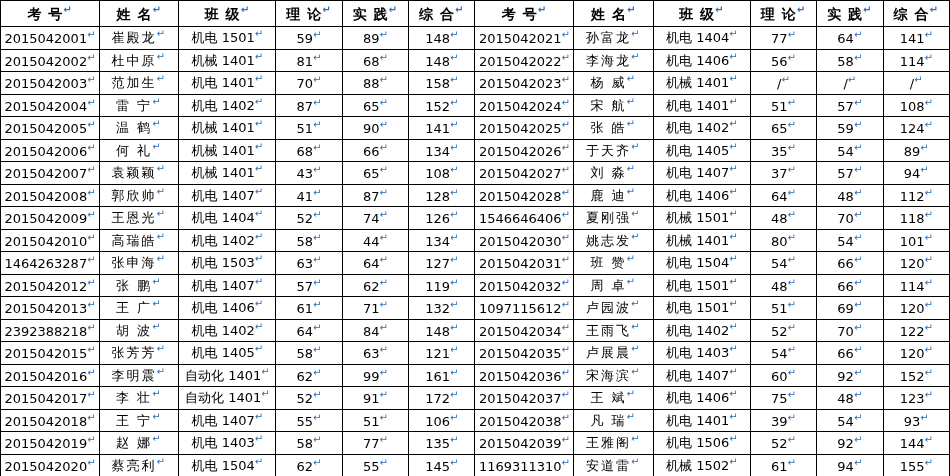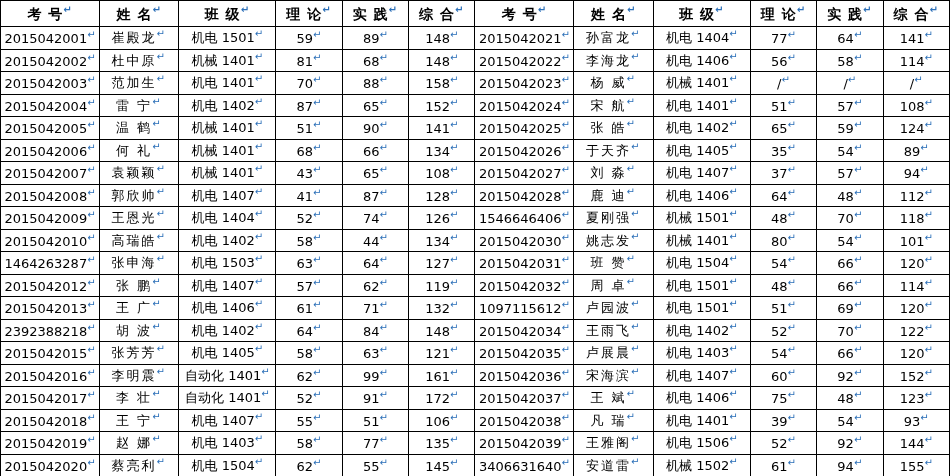--- a/index.html
+++ b/index.html
@@ -325,21 +325,21 @@
         <td class="c-score cjk"><span>92</span><span class="mark">↵</span></td>
         <td class="c-score cjk"><span>144</span><span class="mark">↵</span></td>
       </tr>
       <tr>
         <td class="c-id cjk"><span>2015042020</span><span class="mark">↵</span></td>
         <td class="c-name cjk"><span>蔡亮利</span><span class="mark">↵</span></td>
         <td class="c-class cjk"><span>机电 1504</span><span class="mark">↵</span></td>
         <td class="c-score cjk"><span>62</span><span class="mark">↵</span></td>
         <td class="c-score cjk"><span>55</span><span class="mark">↵</span></td>
         <td class="c-score cjk"><span>145</span><span class="mark">↵</span></td>
-        <td class="c-id cjk"><span>3406631640</span><span class="mark">↵</span></td>
+        <td class="c-id cjk"><span>1169311310</span><span class="mark">↵</span></td>
         <td class="c-name cjk"><span>安道雷</span><span class="mark">↵</span></td>
         <td class="c-class cjk"><span>机械 1502</span><span class="mark">↵</span></td>
         <td class="c-score cjk"><span>61</span><span class="mark">↵</span></td>
         <td class="c-score cjk"><span>94</span><span class="mark">↵</span></td>
         <td class="c-score cjk"><span>155</span><span class="mark">↵</span></td>
       </tr>
     </tbody>
 </table>
 
 </body></html>

